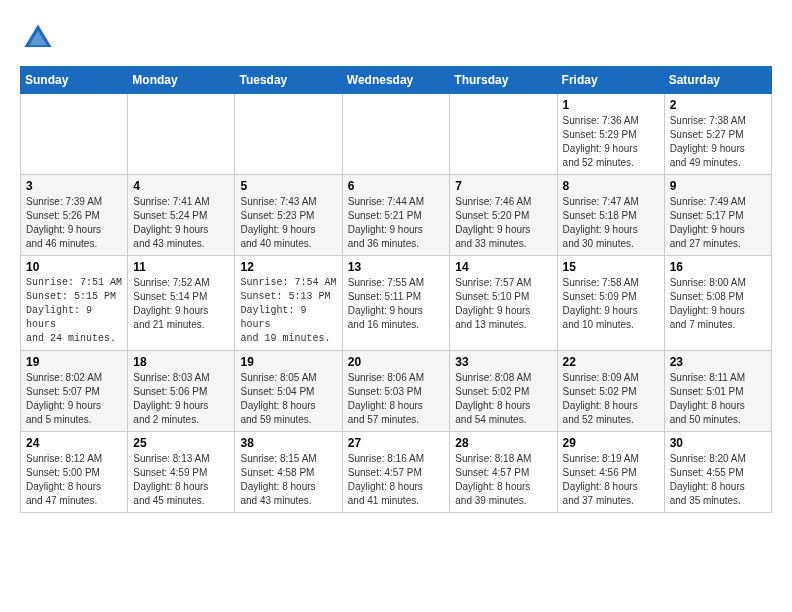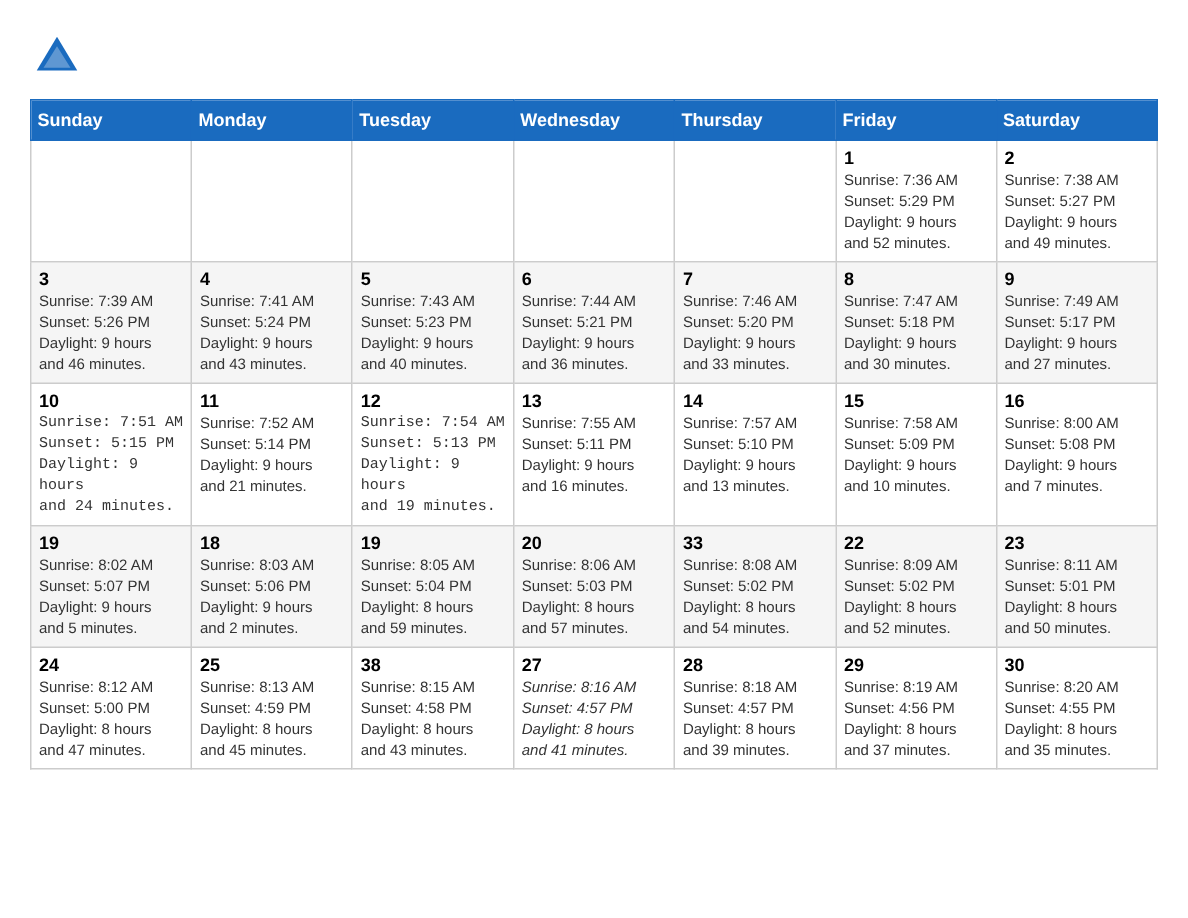--- a/index.html
+++ b/index.html
@@ -305,21 +305,21 @@
         </td>
         <td>
           <div class="day-num">38</div>
           <div class="day-info" style="white-space: pre-line;">Sunrise: 8:15 AM
 Sunset: 4:58 PM
 Daylight: 8 hours
 and 43 minutes.</div>
         </td>
         <td>
           <div class="day-num">27</div>
-          <div class="day-info" style="white-space: pre-line; font-style: italic;">Sunrise: 8:16 AM
+          <div class="day-info" style="white-space: pre-line;">Sunrise: 8:16 AM
 Sunset: 4:57 PM
 Daylight: 8 hours
 and 41 minutes.</div>
         </td>
         <td>
           <div class="day-num">28</div>
           <div class="day-info" style="white-space: pre-line;">Sunrise: 8:18 AM
 Sunset: 4:57 PM
 Daylight: 8 hours
 and 39 minutes.</div>

